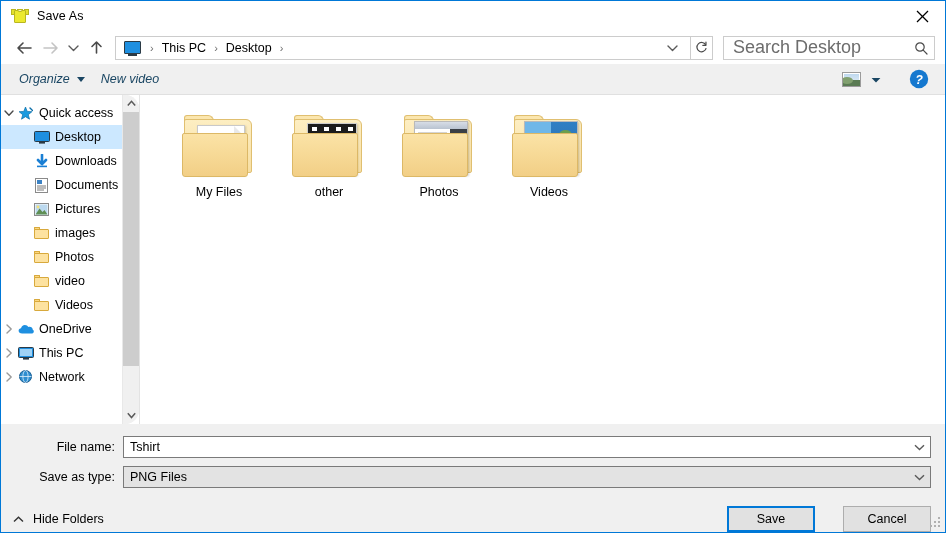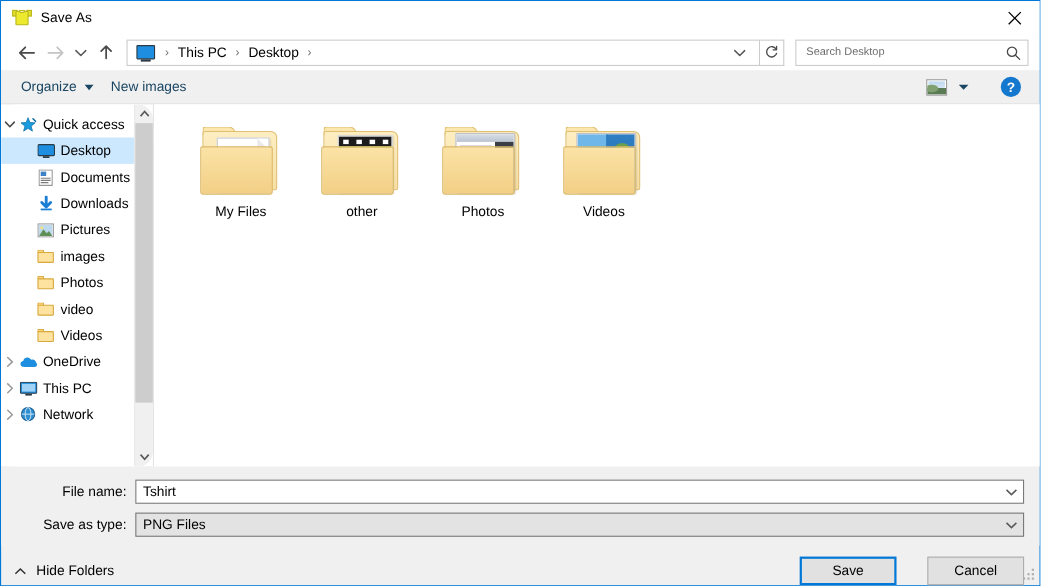--- a/index.html
+++ b/index.html
@@ -79,28 +79,29 @@
   }
   .refresh-btn {
     width: 22px; height: 24px; display: flex; align-items: center; justify-content: center;
     border: 1px solid #cccccc; border-left: none; background: #ffffff; cursor: pointer; flex: 0 0 auto;
   }
   .searchbox {
     width: 212px; height: 24px; margin-left: 10px; flex: 0 0 auto;
     border: 1px solid #cccccc; background: #ffffff;
     display: flex; align-items: center; padding: 0 6px 0 9px;
   }
-  .search-ph { flex: 1 1 auto; font-size: 10px; color: #6d6d6d; }
+  .search-ph { flex: 1 1 auto; font-size: 18px; color: #6d6d6d; }
   .search-icon { display: flex; align-items: center; cursor: pointer; }
 
   
   .toolbar {
     height: 31px; min-height: 31px; background: #f0f0f0;
     display: flex; align-items: center; padding: 0 10px;
     border-bottom: 1px solid #e0e0e0;
+    font-style: italic;
   }
   .tb-item {
     font-size: 12.5px; color: #1a4663; padding: 4px 8px; cursor: pointer;
     display: flex; align-items: center; gap: 7px;
   }
   .tb-caret { width: 0; height: 0; border-left: 4px solid transparent; border-right: 4px solid transparent; border-top: 5px solid #1a4663; }
   .tb-spacer { flex: 1 1 auto; }
   .viewbtn { display: flex; align-items: center; gap: 10px; padding: 3px 6px; cursor: pointer; }
   .view-icon {
     width: 19px; height: 15px; border: 1px solid #9b9b9b; background: #ffffff;
@@ -308,21 +309,21 @@
       </span>
     </div>
   </div>
 
   <div class="toolbar">
     <div class="tb-item">
       <span>Organize</span>
       <span class="tb-caret"></span>
     </div>
     <div class="tb-item">
-      <span>New images</span>
+      <span>New video</span>
     </div>
     <div class="tb-spacer"></div>
     <div class="viewbtn">
       <span class="view-icon">
         <span class="sky"></span>
           <span class="hill"></span>
           <span class="hill2"></span>
       </span>
       <span>
         <svg width="10" height="7" viewBox="0 0 10 7">
@@ -368,47 +369,47 @@
             <span class="pin">
               <svg width="11" height="11" viewBox="0 0 11 11">
                 <path d="M6.8 0.8 L10.2 4.2 L8.6 5 L8.8 7.3 L3.6 2.1 L5.9 2.4 Z" fill="#8f9aa3"></path>
                 <line x1="3.4" y1="7.6" x2="0.8" y2="10.2" stroke="#8f9aa3" stroke-width="1.1" stroke-linecap="round"></line>
               </svg>
             </span>
           </div>
           <div class="tree-row indent-1">
             <span class="exp"></span>
             <span class="tr-icon">
+              <svg width="14" height="14" viewBox="0 0 14 14">
+                <path d="M7 0.8 V8.6 M3 6 L7 10.2 L11 6" fill="none" stroke="#1a7fd4" stroke-width="2.6" stroke-linecap="round" stroke-linejoin="round"></path>
+                <rect x="2" y="11.6" width="10" height="1.6" fill="#1a7fd4"></rect>
+              </svg>
+            </span>
+            <span class="tr-label">Downloads</span>
+            <span class="pin">
+              <svg width="11" height="11" viewBox="0 0 11 11">
+                <path d="M6.8 0.8 L10.2 4.2 L8.6 5 L8.8 7.3 L3.6 2.1 L5.9 2.4 Z" fill="#8f9aa3"></path>
+                <line x1="3.4" y1="7.6" x2="0.8" y2="10.2" stroke="#8f9aa3" stroke-width="1.1" stroke-linecap="round"></line>
+              </svg>
+            </span>
+          </div>
+          <div class="tree-row indent-1">
+            <span class="exp"></span>
+            <span class="tr-icon">
               <svg width="13" height="15" viewBox="0 0 13 15">
                 <rect x="0.5" y="0.5" width="12" height="14" fill="#ffffff" stroke="#8a8a8a"></rect>
                 <rect x="2" y="2" width="5" height="4" fill="#3c82c4"></rect>
                 <g stroke="#7a7a7a" stroke-width="1">
                   <line x1="2" y1="8" x2="11" y2="8"></line>
                   <line x1="2" y1="10" x2="11" y2="10"></line>
                   <line x1="2" y1="12" x2="9" y2="12"></line>
                 </g>
               </svg>
             </span>
             <span class="tr-label">Documents</span>
-            <span class="pin">
-              <svg width="11" height="11" viewBox="0 0 11 11">
-                <path d="M6.8 0.8 L10.2 4.2 L8.6 5 L8.8 7.3 L3.6 2.1 L5.9 2.4 Z" fill="#8f9aa3"></path>
-                <line x1="3.4" y1="7.6" x2="0.8" y2="10.2" stroke="#8f9aa3" stroke-width="1.1" stroke-linecap="round"></line>
-              </svg>
-            </span>
-          </div>
-          <div class="tree-row indent-1">
-            <span class="exp"></span>
-            <span class="tr-icon">
-              <svg width="14" height="14" viewBox="0 0 14 14">
-                <path d="M7 0.8 V8.6 M3 6 L7 10.2 L11 6" fill="none" stroke="#1a7fd4" stroke-width="2.6" stroke-linecap="round" stroke-linejoin="round"></path>
-                <rect x="2" y="11.6" width="10" height="1.6" fill="#1a7fd4"></rect>
-              </svg>
-            </span>
-            <span class="tr-label">Downloads</span>
             <span class="pin">
               <svg width="11" height="11" viewBox="0 0 11 11">
                 <path d="M6.8 0.8 L10.2 4.2 L8.6 5 L8.8 7.3 L3.6 2.1 L5.9 2.4 Z" fill="#8f9aa3"></path>
                 <line x1="3.4" y1="7.6" x2="0.8" y2="10.2" stroke="#8f9aa3" stroke-width="1.1" stroke-linecap="round"></line>
               </svg>
             </span>
           </div>
           <div class="tree-row indent-1">
             <span class="exp"></span>
             <span class="tr-icon">

